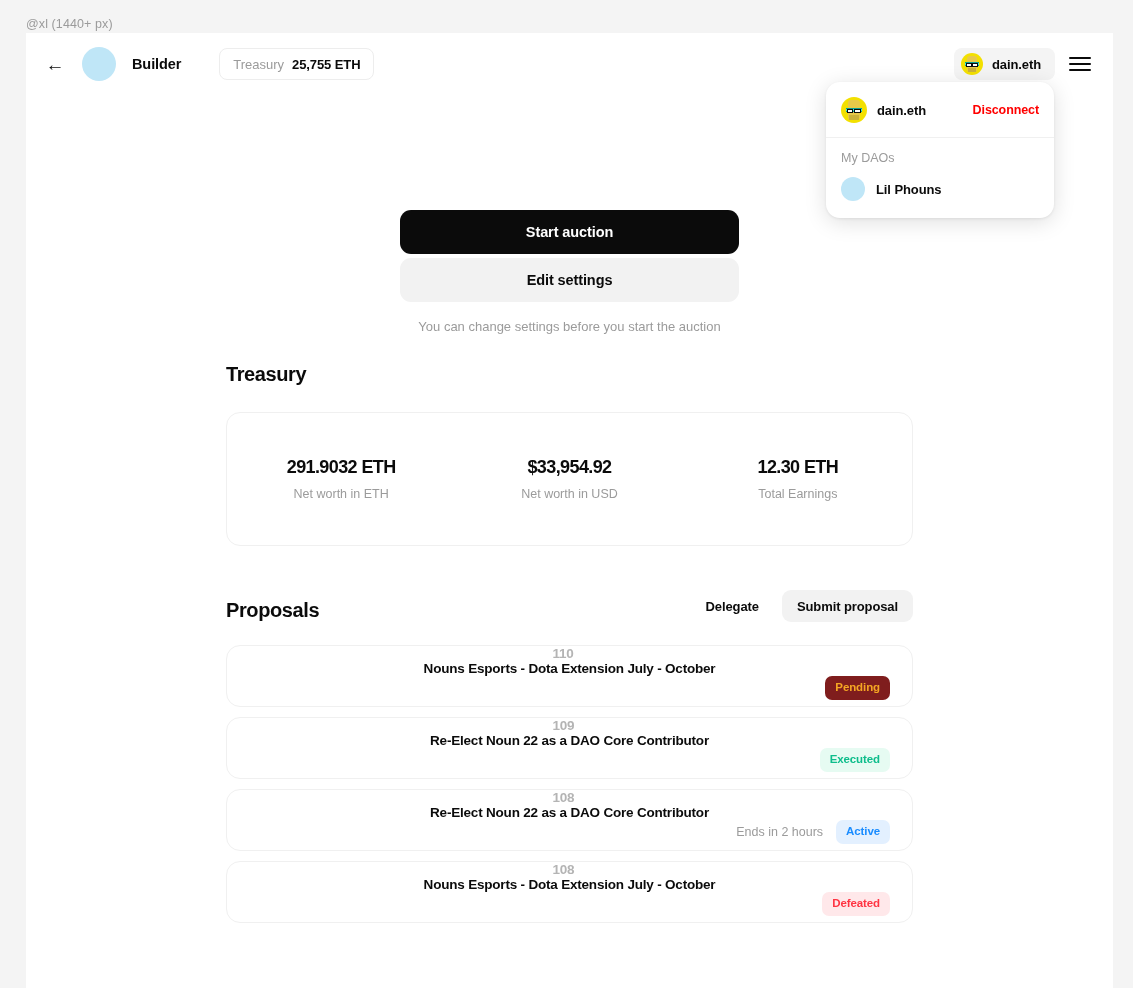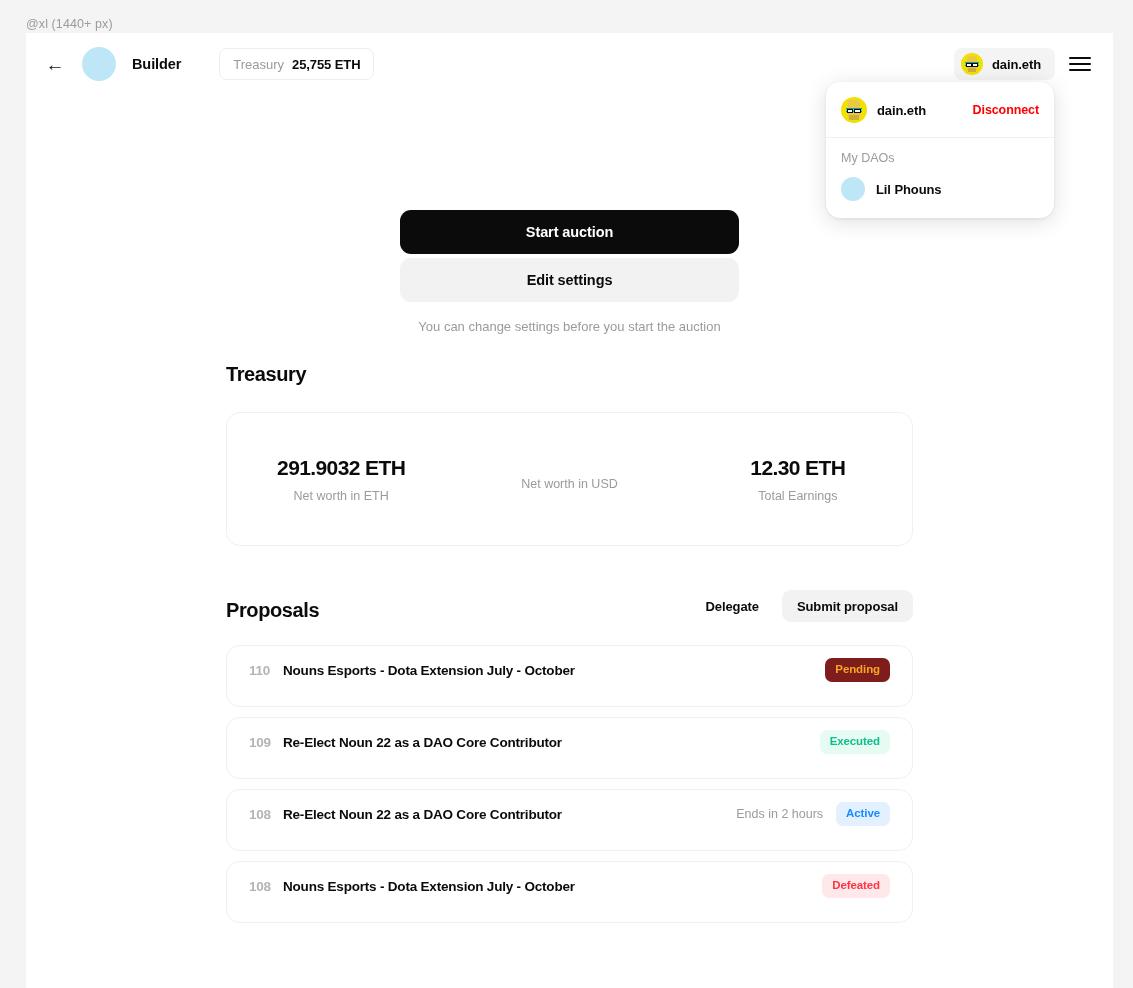--- a/index.html
+++ b/index.html
@@ -229,21 +229,21 @@
 
   .treasury-card {
     margin-top: 26px;
     border: 1px solid #f0f0f0;
     border-radius: 14px;
     height: 134px;
     display: flex; align-items: center;
   }
   .stat { flex: 1; text-align: center; }
   .stat .v {
-    font-size: 21px; font-weight: 700; color: #0b0b0b;
+    font-size: 18px; font-weight: 700; color: #0b0b0b;
     letter-spacing: -0.6px;
   }
   .stat .l {
     margin-top: 9px;
     font-size: 12.5px; color: #9b9b9b;
   }
 
   .proposals-head {
     margin-top: 44px;
     display: flex; align-items: flex-end;
@@ -269,20 +269,21 @@
   }
 
   .proposal-list { margin-top: 23px; display: flex; flex-direction: column; gap: 10px; }
   .proposal {
     border: 1px solid #f0f0f0;
     border-radius: 14px;
     height: 62px;
     display: flex; align-items: center;
     padding: 0 22px 12px 22px;
     cursor: pointer;
+    flex-direction: column;
   }
   .p-num { font-size: 13.5px; color: #b4b4b4; font-weight: 700; width: 34px; flex: none; letter-spacing: -0.2px; }
   .p-title { font-size: 13.5px; font-weight: 700; color: #0b0b0b; letter-spacing: -0.2px; }
   .p-right { margin-left: auto; display: flex; align-items: center; gap: 13px; }
   .p-ends { font-size: 12.5px; color: #9b9b9b; }
   .badge {
     font-size: 11.5px; font-weight: 700;
     border-radius: 7px;
     padding: 6px 10px;
     letter-spacing: -0.1px;
@@ -354,20 +355,21 @@
   <div class="content">
 
     <div class="section-title">Treasury</div>
 
     <div class="treasury-card">
       <div class="stat">
         <div class="v">291.9032 ETH</div>
         <div class="l">Net worth in ETH</div>
       </div>
       <div class="stat">
+        <div class="v">$33,954.92</div>
         <div class="l">Net worth in USD</div>
       </div>
       <div class="stat">
         <div class="v">12.30 ETH</div>
         <div class="l">Total Earnings</div>
       </div>
     </div>
 
     <div class="proposals-head">
       <div class="section-title">Proposals</div>

